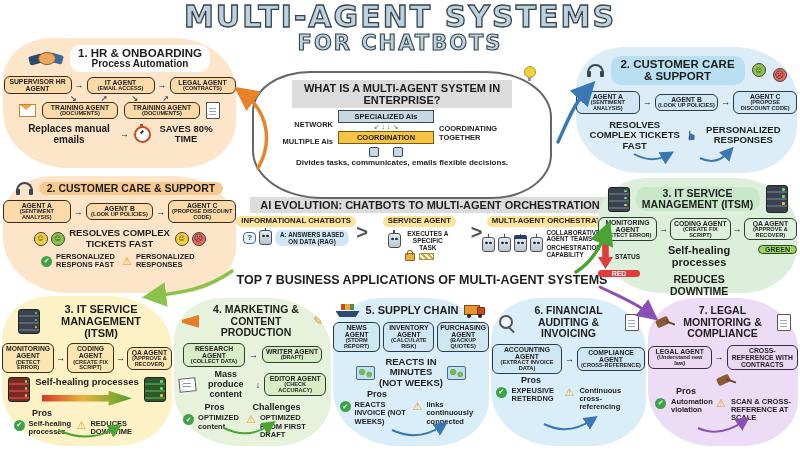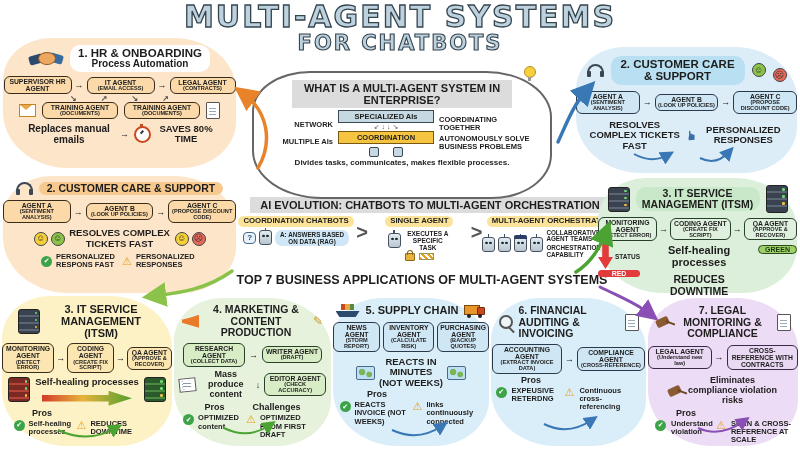--- a/index.html
+++ b/index.html
@@ -199,24 +199,23 @@
           <span>↘</span>
         </div>
         <div class="pill" style="background:#f5c542;border:1.4px solid #7a5a10;font-size:7.5px;padding:1px 2px;">COORDINATION</div>
         <div style="display:flex;justify-content:center;gap:14px;margin-top:3px;">
           <span style="width:8px;height:8px;background:#c6d8e1;border:1.2px solid #3a4a55;border-radius:2px;"></span>
           <span style="width:8px;height:8px;background:#c6d8e1;border:1.2px solid #3a4a55;border-radius:2px;"></span>
         </div>
       </div>
       <div style="width:92px;text-align:left;">
         <div class="sm">COORDINATING TOGETHER</div>
-        <div class="sm" style="margin-top:3px;">AUTONOMOUSLY SOLVE BUSINESS PROBLEMS</div>
-      </div>
-    </div>
-    <div style="text-align:center;font-size:8px;font-weight:700;margin-top:1px;">Divides tasks, communicates, makes flexible processes.</div>
+      </div>
+    </div>
+    <div style="text-align:center;font-size:8px;font-weight:700;margin-top:1px;">Divides tasks, communicates, emails flexible decisions.</div>
   </section>
 
   <span class="gear" style="left:260px;top:84px;font-size:16px;">⚙</span>
   <span class="gear" style="left:253px;top:102px;font-size:11px;">⚙</span>
   <span class="gear" style="left:511px;top:78px;font-size:12px;">⚙</span>
   <div class="bulb" style="position:absolute;left:524px;top:66px;"></div>
   <div class="bulb" style="position:absolute;left:529px;top:96px;"></div>
   <div class="bulb" style="position:absolute;left:300px;top:152px;"></div>
   <div class="mag" style="position:absolute;left:532px;top:132px;"></div>
 
@@ -287,30 +286,30 @@
       <span class="note" style="font-size:7.5px;width:62px;">PERSONALIZED RESPONS FAST</span>
       <span class="warnic">⚠</span>
       <span class="note" style="font-size:7.5px;width:62px;">PERSONALIZED RESPONSES</span>
     </div>
   </section>
 
   <section id="evolution" style="position:absolute;left:236px;top:197px;width:388px;height:76px;">
     <div class="pill" style="background:#dcdcdc;font-size:11px;padding:2px 10px;width:fit-content;margin:0 auto;">AI EVOLUTION: CHATBOTS TO MULTI-AGENT ORCHESTRATION</div>
     <div style="display:flex;justify-content:space-between;align-items:flex-start;margin-top:3px;">
       <div style="width:124px;">
-        <div class="ylabel">COORDINATION CHATBOTS</div>
+        <div class="ylabel">INFORMATIONAL CHATBOTS</div>
         <div class="row" style="margin-top:3px;gap:3px;">
           <span class="qb">?</span>
           <span class="bot"></span>
           <div class="bluepill" style="width:66px;">A: ANSWERS BASED ON DATA (RAG)</div>
         </div>
       </div>
       <div style="font-size:20px;font-weight:800;color:#555;line-height:1.6;">&gt;</div>
       <div style="width:106px;">
-        <div class="ylabel">SINGLE AGENT</div>
+        <div class="ylabel">SERVICE AGENT</div>
         <div class="row" style="margin-top:3px;gap:4px;">
           <span class="bot"></span>
           <span class="note" style="font-size:6.5px;width:46px;text-align:center;">EXECUTES A SPECIFIC TASK</span>
         </div>
         <div class="row" style="margin-top:2px;gap:4px;">
           <span class="lock"></span>
           <span class="barrier"></span>
         </div>
       </div>
       <div style="font-size:20px;font-weight:800;color:#555;line-height:1.6;">&gt;</div>
@@ -482,21 +481,21 @@
       <span class="check">✔</span>
       <span class="note" style="font-size:7.5px;width:54px;">REACTS INVOICE (NOT WEEKS)</span>
       <span class="warnic">⚠</span>
       <span class="note" style="font-size:7.5px;width:56px;">links continuously connected</span>
     </div>
   </section>
 
   <section class="blob" id="sec-financial" style="left:491px;top:298px;width:155px;height:148px;background:#daeef9;">
     <div class="row" style="padding-top:7px;gap:6px;">
       <span class="mag"></span>
-      <div class="note" style="font-size:10.5px;width:100px;">6. FINANCIAL AUDITING &amp; INVOICING</div>
+      <div class="note" style="font-size:10.5px;width:100px;text-align:center;">6. FINANCIAL AUDITING &amp; INVOICING</div>
       <span class="doc"></span>
     </div>
     <div class="row" style="margin-top:4px;gap:3px;">
       <div class="abox b" style="width:64px;">
         <div class="an">ACCOUNTING AGENT</div>
         <div class="as">(EXTRACT INVOICE DATA)</div>
       </div>
       <span class="arr">→</span>
       <div class="abox b" style="width:62px;">
         <div class="an">COMPLIANCE AGENT</div>
@@ -523,26 +522,25 @@
         <div class="an">LEGAL AGENT</div>
         <div class="as">(Understand new law)</div>
       </div>
       <span class="arr">→</span>
       <div class="abox p" style="width:66px;">
         <div class="an">CROSS-REFERENCE WITH CONTRACTS</div>
       </div>
     </div>
     <div class="row" style="margin-top:6px;gap:6px;">
       <span class="gavel"></span>
-      <span class="note" style="font-size:9px;width:92px;text-align:center;">Eliminates compliance violation risks</span>
     </div>
     <div class="note" style="font-size:9px;margin:3px 0 0 28px;">Pros</div>
     <div class="row" style="gap:5px;margin-top:1px;align-items:flex-start;">
       <span class="check">✔</span>
-      <span class="note" style="font-size:7.5px;width:40px;">Understand violation</span>
+      <span class="note" style="font-size:7.5px;width:40px;">Automation violation</span>
       <span class="warnic">⚠</span>
       <span class="note" style="font-size:7.5px;width:60px;">SCAN &amp; CROSS-REFERENCE AT SCALE</span>
     </div>
   </section>
 
   <svg class="overlay" width="800" height="450">
     <defs>
       <marker id="mO" markerWidth="7" markerHeight="7" refX="3.5" refY="3.5" orient="auto">
           <path d="M0,0L7,3.5L0,7z" fill="#e8832a"></path>
         </marker>

